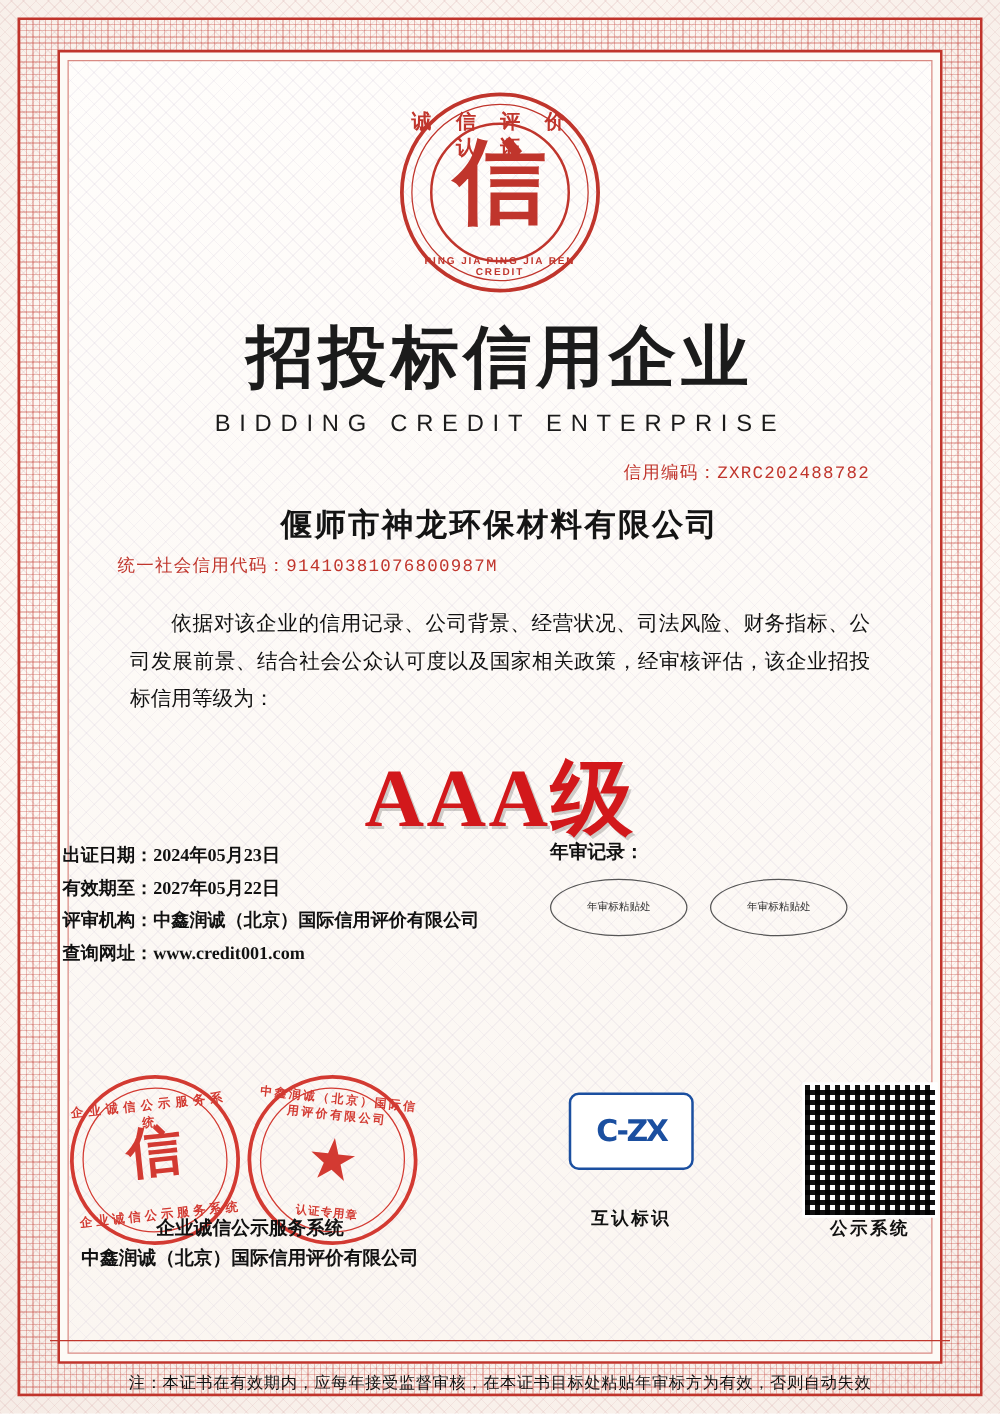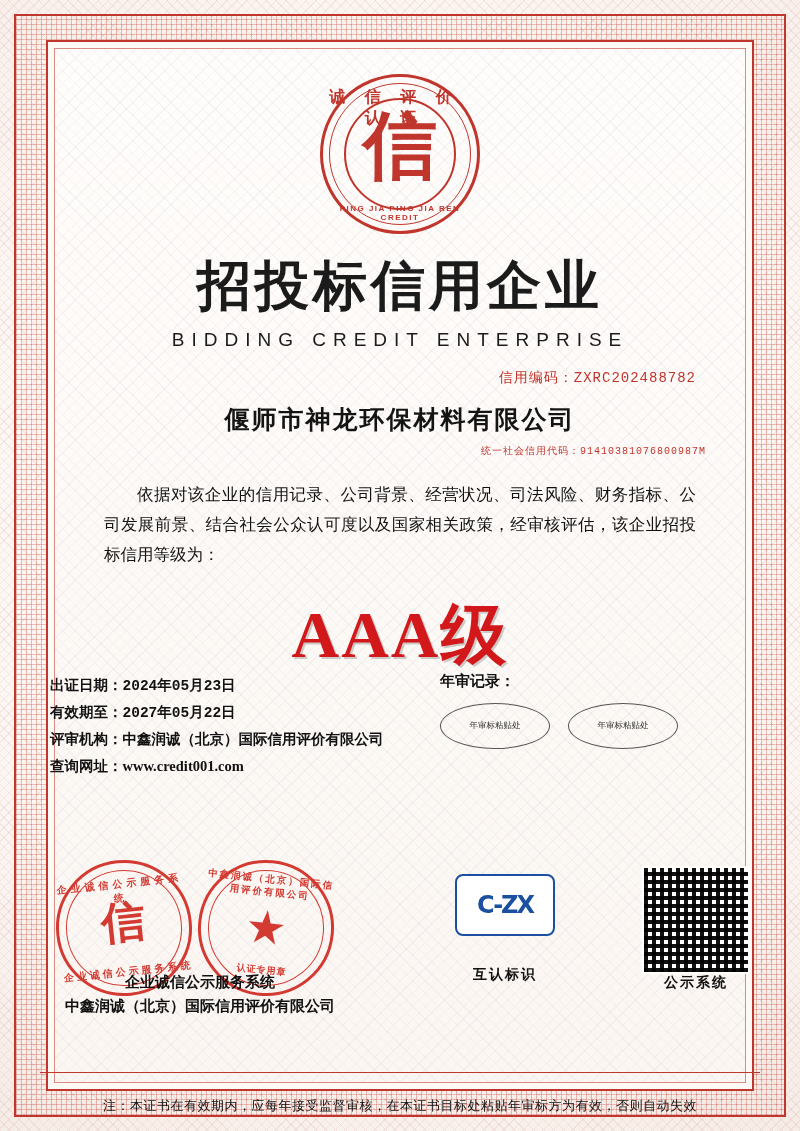--- a/index.html
+++ b/index.html
@@ -111,23 +111,23 @@
   .company{
     text-align:center;
     margin-top:16px;
     font-family:"DejaVu Sans", sans-serif;
     font-weight:700;
     font-size:25px;
     letter-spacing:2px;
     color:#141414;
   }
   .uscc{
-    text-align:right;
+    text-align:left;
     margin-top:8px;
-    font-size:10px;
+    font-size:14px;
     color:#c0352c;
     font-family:"Liberation Sans", sans-serif;
     letter-spacing:1px;
   }
   .uscc .mono{font-family:"Liberation Mono", monospace;}
 
   .body-text{
     margin:22px 10px 0 10px;
     font-size:16.5px;
     line-height:30px;
@@ -155,21 +155,21 @@
   }
   .info-left{width:380px;}
   .info-row{
     font-size:14.5px;
     line-height:26px;
     color:#111;
     font-family:"DejaVu Sans", sans-serif;
     white-space:nowrap;
   }
   .info-row .lbl{font-weight:700;}
-  .info-row .val{font-family:Liberation Mono, monospace;font-weight:700;}
+  .info-row .val{font-family:Liberation Serif, serif;font-weight:700;}
   .info-row .url{font-family:"Liberation Serif", serif;font-weight:700;}
 
   .review-wrap{margin-left:10px;}
   .review-title{
     font-size:15px;font-weight:700;color:#111;
     font-family:"DejaVu Sans", sans-serif;
     margin-bottom:12px;
   }
   .review-boxes{display:flex;gap:18px;}
   .ellipse{

